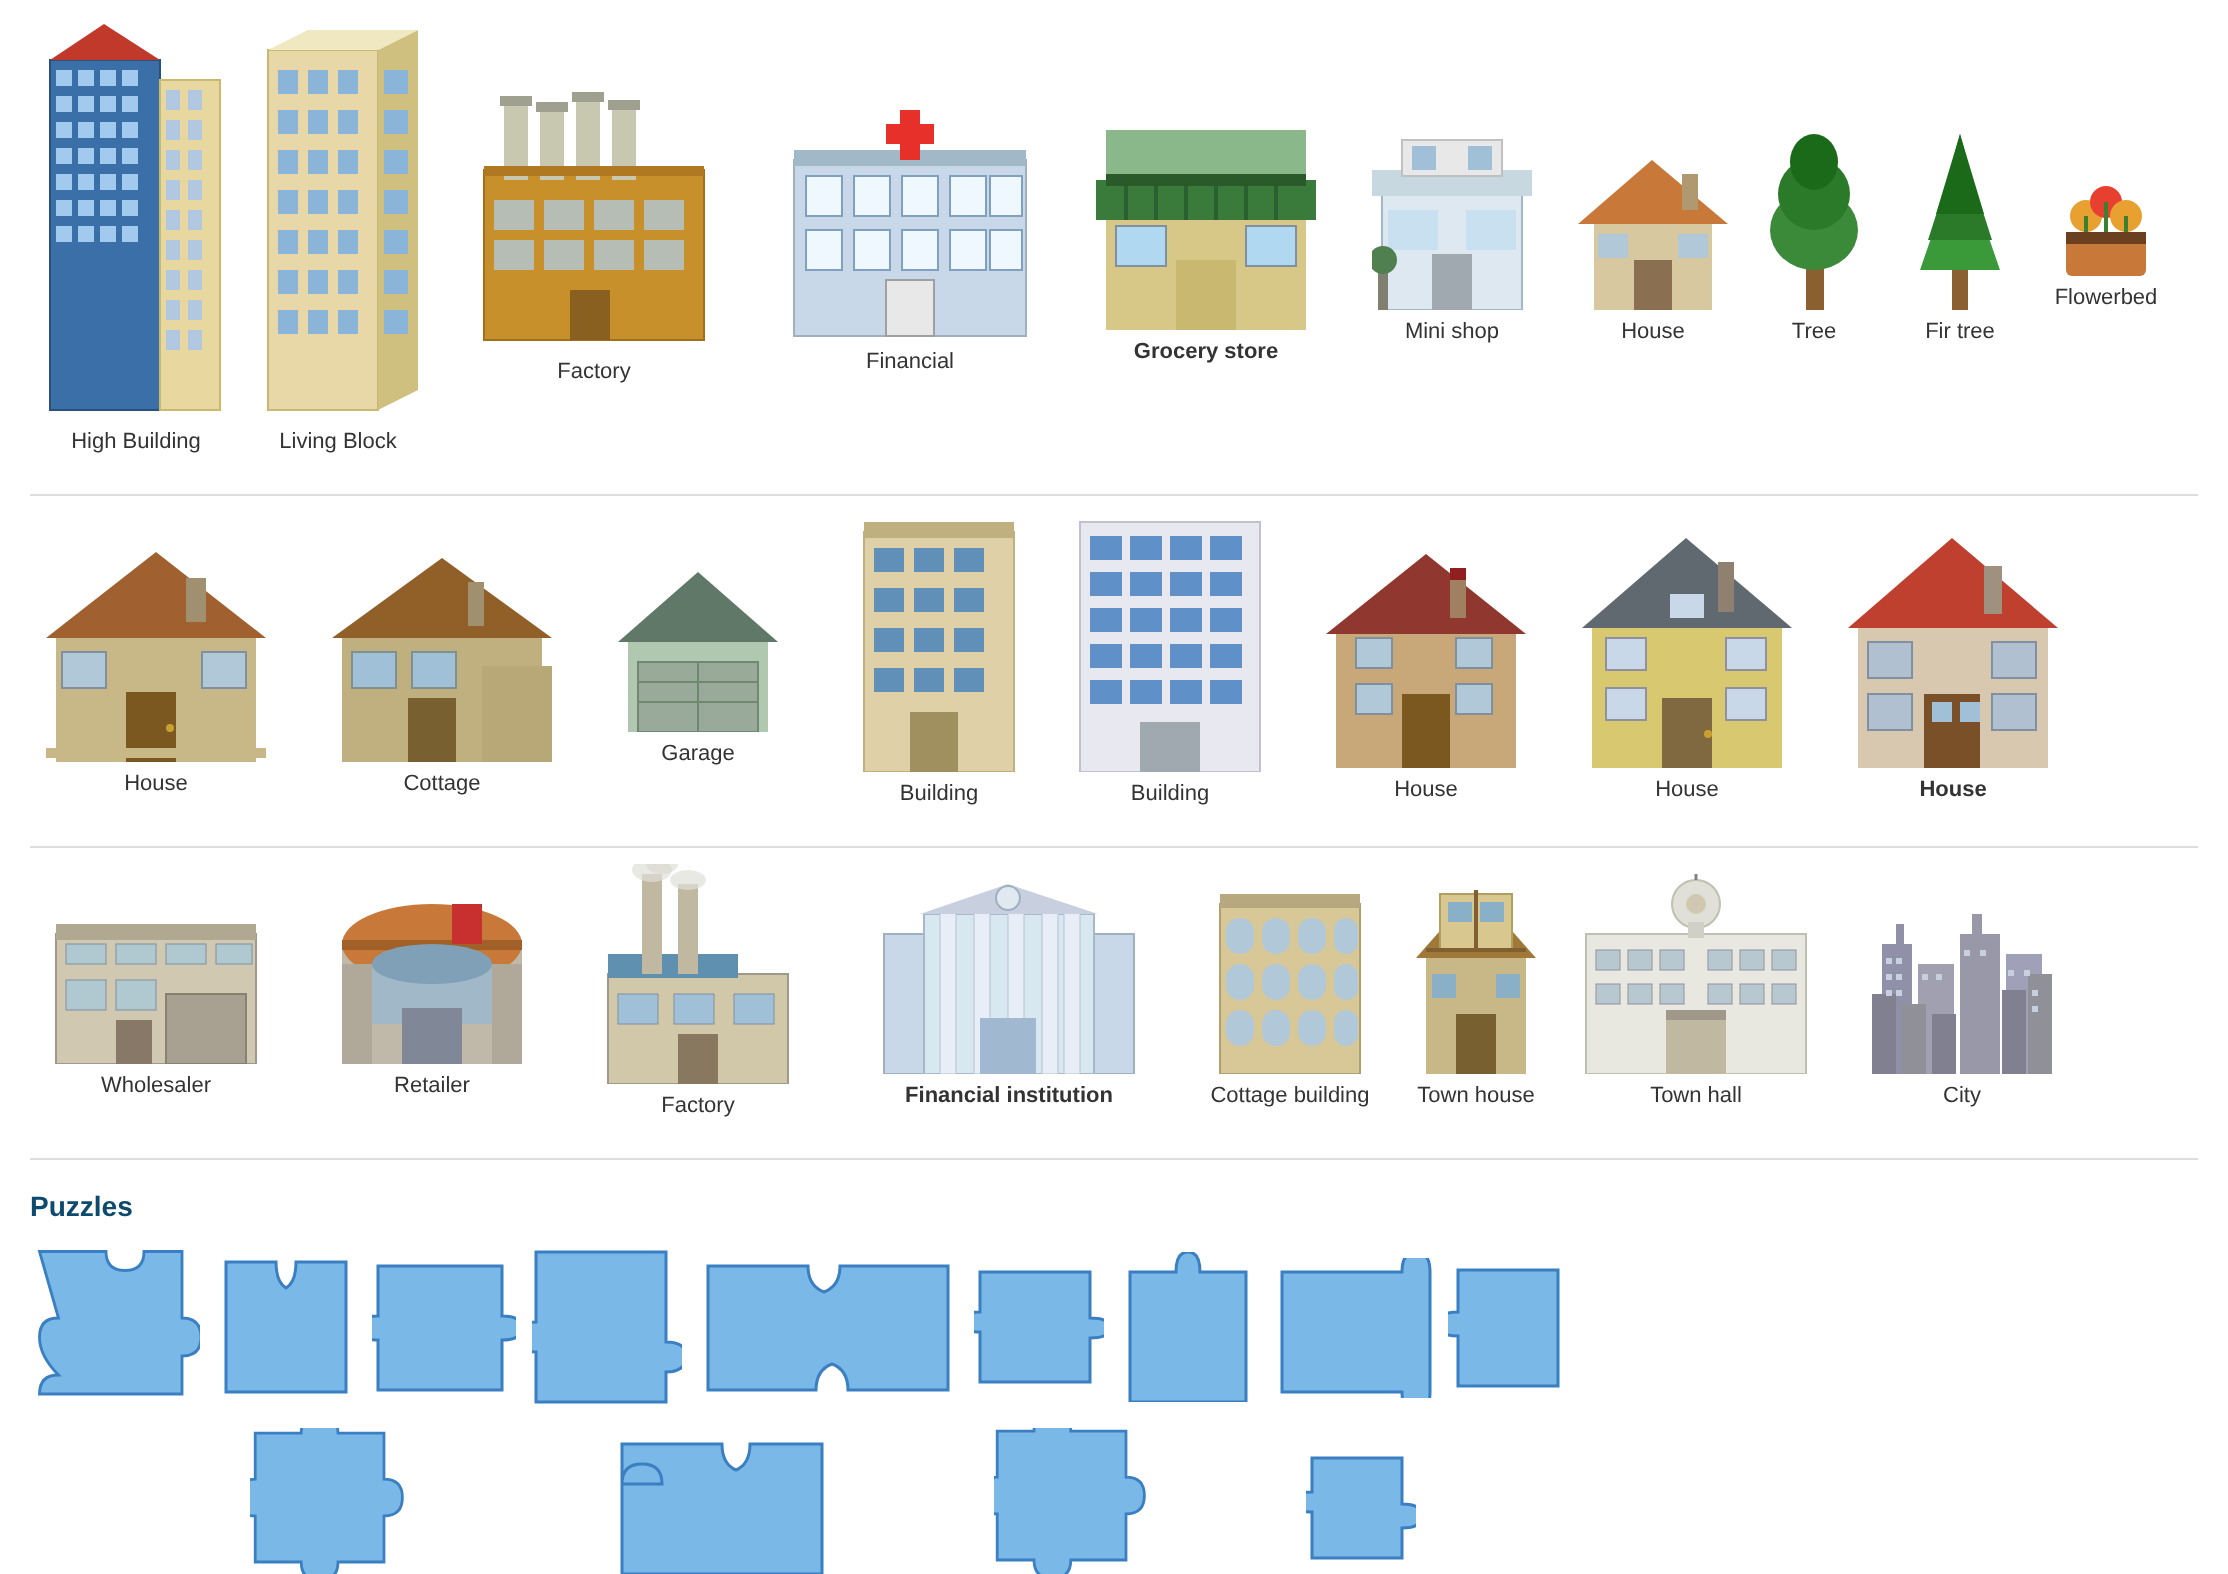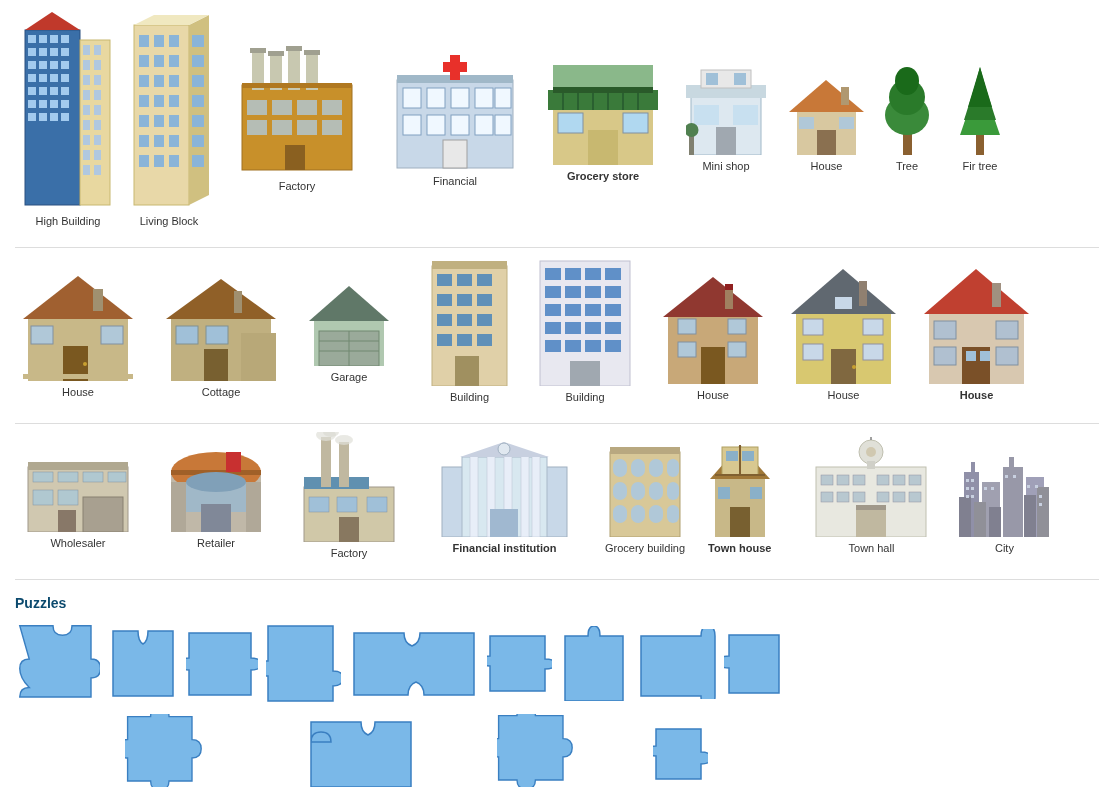--- a/index.html
+++ b/index.html
@@ -345,20 +345,39 @@
 
           <polygon points="20,2 38,68 2,68" fill="#2a7a2a"></polygon>
           <polygon points="20,12 40,70 0,70" fill="#3a9a3a"></polygon>
           <polygon points="20,5 36,55 4,55" fill="#2a7a2a"></polygon>
           <polygon points="20,2 32,42 8,42" fill="#1a6a1a"></polygon>
         </svg>
       </div>
       <div class="label">Fir tree</div>
     </div>
 
+    <div class="icon-item">
+      <div class="icon-img">
+        <svg width="50" height="55" viewBox="0 0 50 55">
+
+          <rect x="5" y="35" width="40" height="20" fill="#c87838" rx="3"></rect>
+
+          <rect x="5" y="33" width="40" height="6" fill="#6a4020"></rect>
+
+          <circle cx="15" cy="25" r="8" fill="#e8a030"></circle>
+          <circle cx="25" cy="18" r="8" fill="#e84030"></circle>
+          <circle cx="35" cy="25" r="8" fill="#e8a030"></circle>
+
+          <line x1="15" y1="33" x2="15" y2="25" stroke="#3a8030" stroke-width="2"></line>
+          <line x1="25" y1="33" x2="25" y2="18" stroke="#3a8030" stroke-width="2"></line>
+          <line x1="35" y1="33" x2="35" y2="25" stroke="#3a8030" stroke-width="2"></line>
+        </svg>
+      </div>
+      <div class="label">Flowerbed</div>
+    </div>
 
   </div>
 
   <hr class="row-divider">
 
   <div class="icon-row">
 
     <div class="icon-item" style="margin-right:25px;">
       <div class="icon-img">
         <svg width="110" height="120" viewBox="0 0 110 120">
@@ -677,24 +696,24 @@
           <rect x="44" y="45" width="14" height="18" fill="#b0c8d8" rx="7"></rect>
           <rect x="62" y="45" width="12" height="18" fill="#b0c8d8" rx="6"></rect>
           <rect x="8" y="68" width="14" height="18" fill="#b0c8d8" rx="7"></rect>
           <rect x="26" y="68" width="14" height="18" fill="#b0c8d8" rx="7"></rect>
           <rect x="44" y="68" width="14" height="18" fill="#b0c8d8" rx="7"></rect>
           <rect x="62" y="68" width="12" height="18" fill="#b0c8d8" rx="6"></rect>
 
           <rect x="5" y="10" width="70" height="7" fill="#b8a880"></rect>
         </svg>
       </div>
-      <div class="label">Grocery building</div>
-    </div>
-
-    <div class="icon-item" style="margin-right:32px;font-weight:bold;">
+      <div class="label">Cottage building</div>
+    </div>
+
+    <div class="icon-item" style="margin-right:12px;">
       <div class="icon-img">
         <svg width="60" height="100" viewBox="0 0 60 100">
 
           <rect x="5" y="38" width="50" height="62" fill="#c8b888"></rect>
 
           <polygon points="0,42 30,8 60,42" fill="#a07838"></polygon>
 
           <rect x="12" y="10" width="36" height="28" fill="#d8c890" stroke="#b0a060" stroke-width="1"></rect>
 
           <rect x="16" y="14" width="12" height="10" fill="#8ab0c8"></rect>

